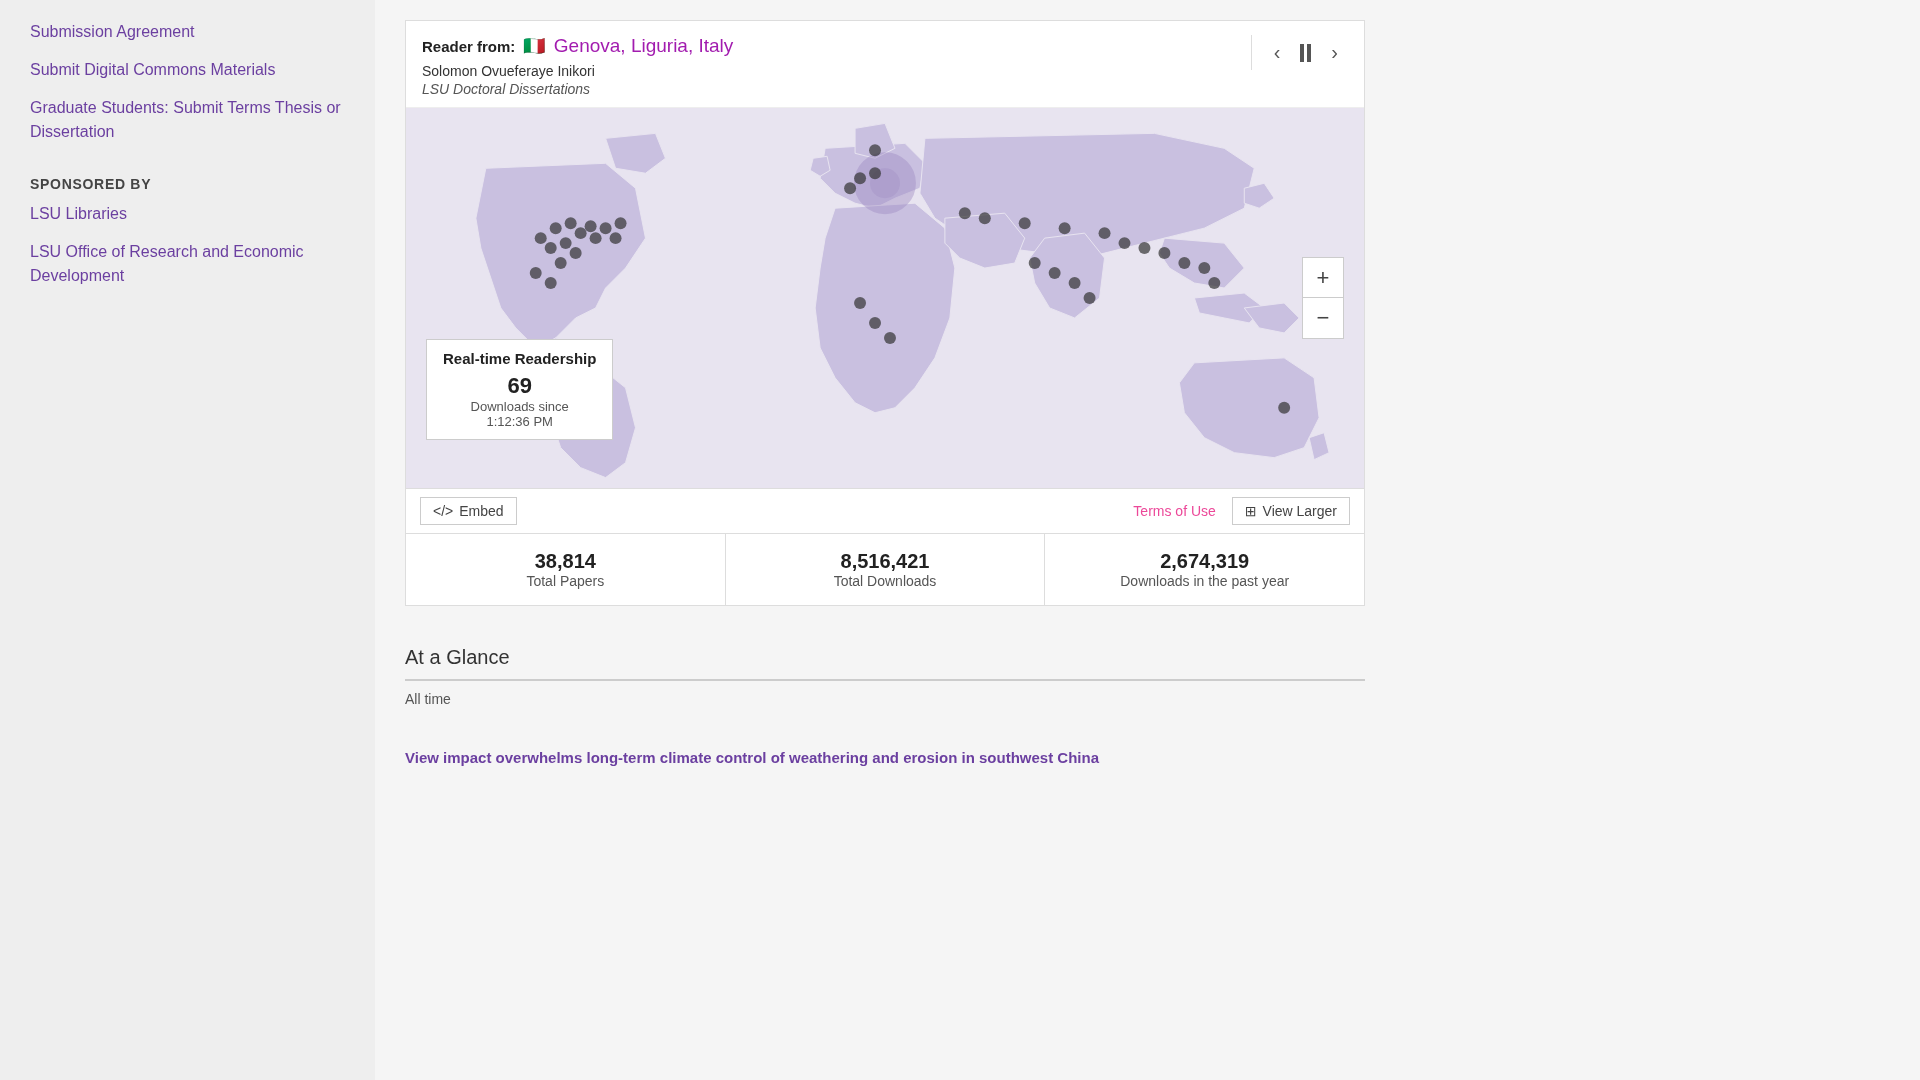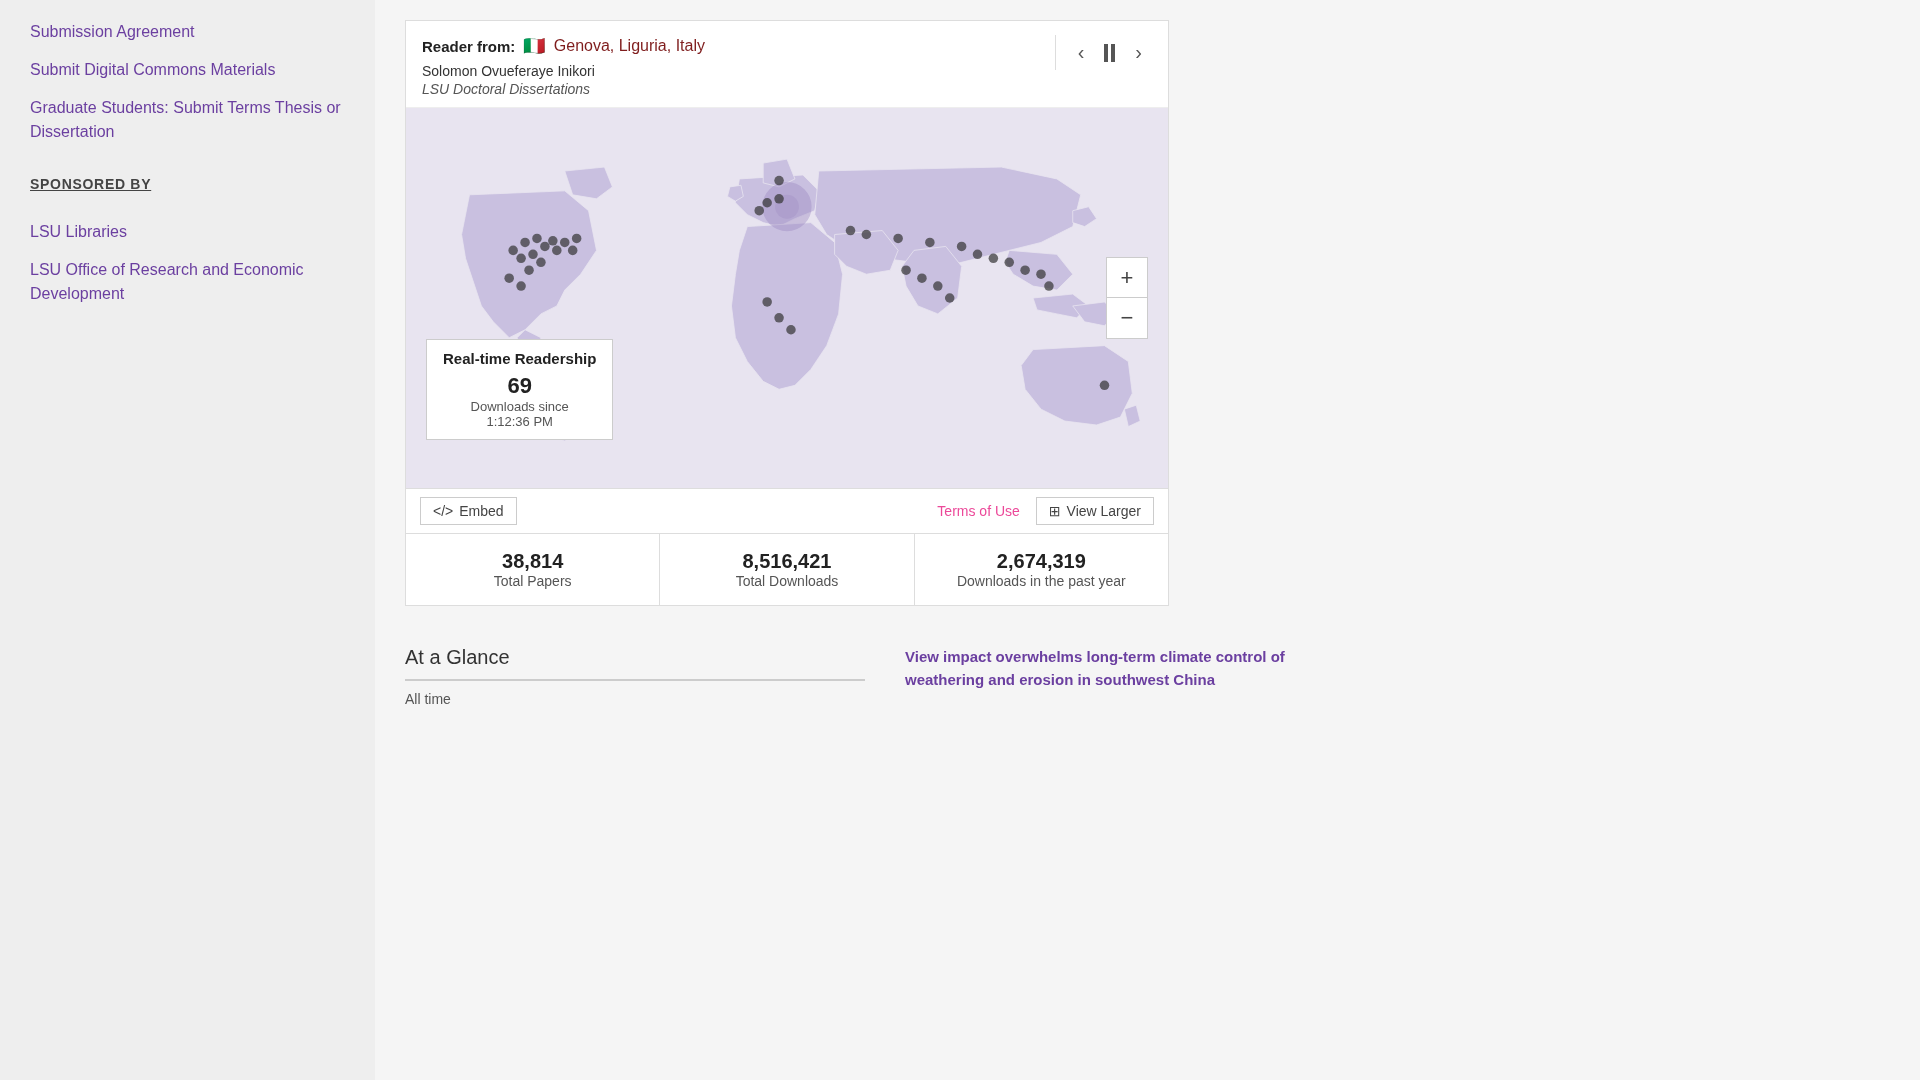--- a/index.html
+++ b/index.html
@@ -22,57 +22,56 @@
       line-height: 1.5;
       margin-bottom: 14px;
       display: block;
       cursor: pointer;
     }
     .sidebar-section-label {
       font-size: 14px;
       font-weight: bold;
       color: #444;
       letter-spacing: 0.05em;
-      margin: 18px 0 28px 0;
+      margin: 18px 0 10px 0;
       text-transform: uppercase;
-      text-decoration: underline;
     }
 
     
     .main {
       flex: 1;
       padding: 20px 30px;
       background: #f5f5f5;
     }
 
     
     .reader-widget {
       background: #fff;
       border: 1px solid #ddd;
-      width: 764px;
+      width: 960px;
       max-width: 100%;
     }
 
     .reader-header {
       display: flex;
       align-items: flex-start;
       justify-content: space-between;
       padding: 14px 16px 10px 16px;
       border-bottom: 1px solid #eee;
     }
     .reader-header-left { flex: 1; }
     .reader-from-line {
       display: flex;
       align-items: center;
       gap: 8px;
       margin-bottom: 6px;
     }
     .reader-from-label { font-weight: bold; font-size: 15px; color: #222; }
     .flag { font-size: 18px; }
-    .reader-city { font-size: 16px; color: #7f1d1d; }
+    .reader-city { font-size: 19px; color: #a21caf; }
     .reader-title {
       font-weight: bold;
       font-size: 15px;
       color: #222;
       margin-bottom: 4px;
       line-height: 1.4;
     }
     .reader-author { font-size: 14px; color: #333; margin-bottom: 2px; }
     .reader-journal { font-size: 14px; color: #555; font-style: italic; }
 
@@ -218,20 +217,21 @@
     .stat-number { font-size: 20px; font-weight: bold; color: #222; }
     .stat-label { font-size: 14px; color: #555; }
 
     
     .bottom-sections {
       display: flex;
       gap: 40px;
       margin-top: 30px;
       padding-top: 10px;
       max-width: 960px;
+      flex-direction: column;
     }
     .section-col { flex: 1; }
     .section-title {
       font-size: 20px;
       color: #333;
       font-weight: normal;
       margin-bottom: 10px;
       padding-bottom: 10px;
       border-bottom: 2px solid #ccc;
     }

